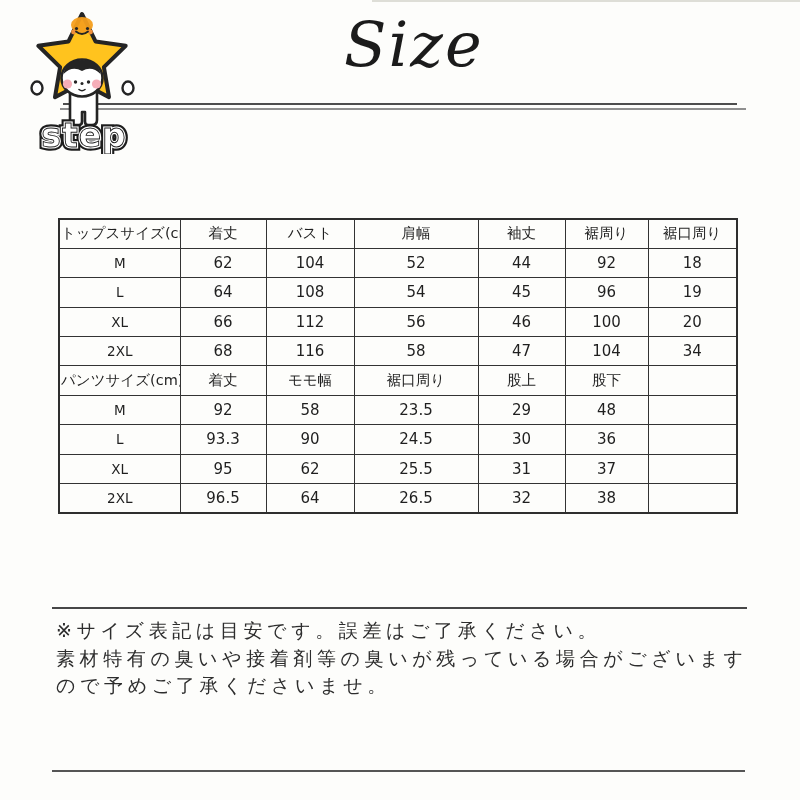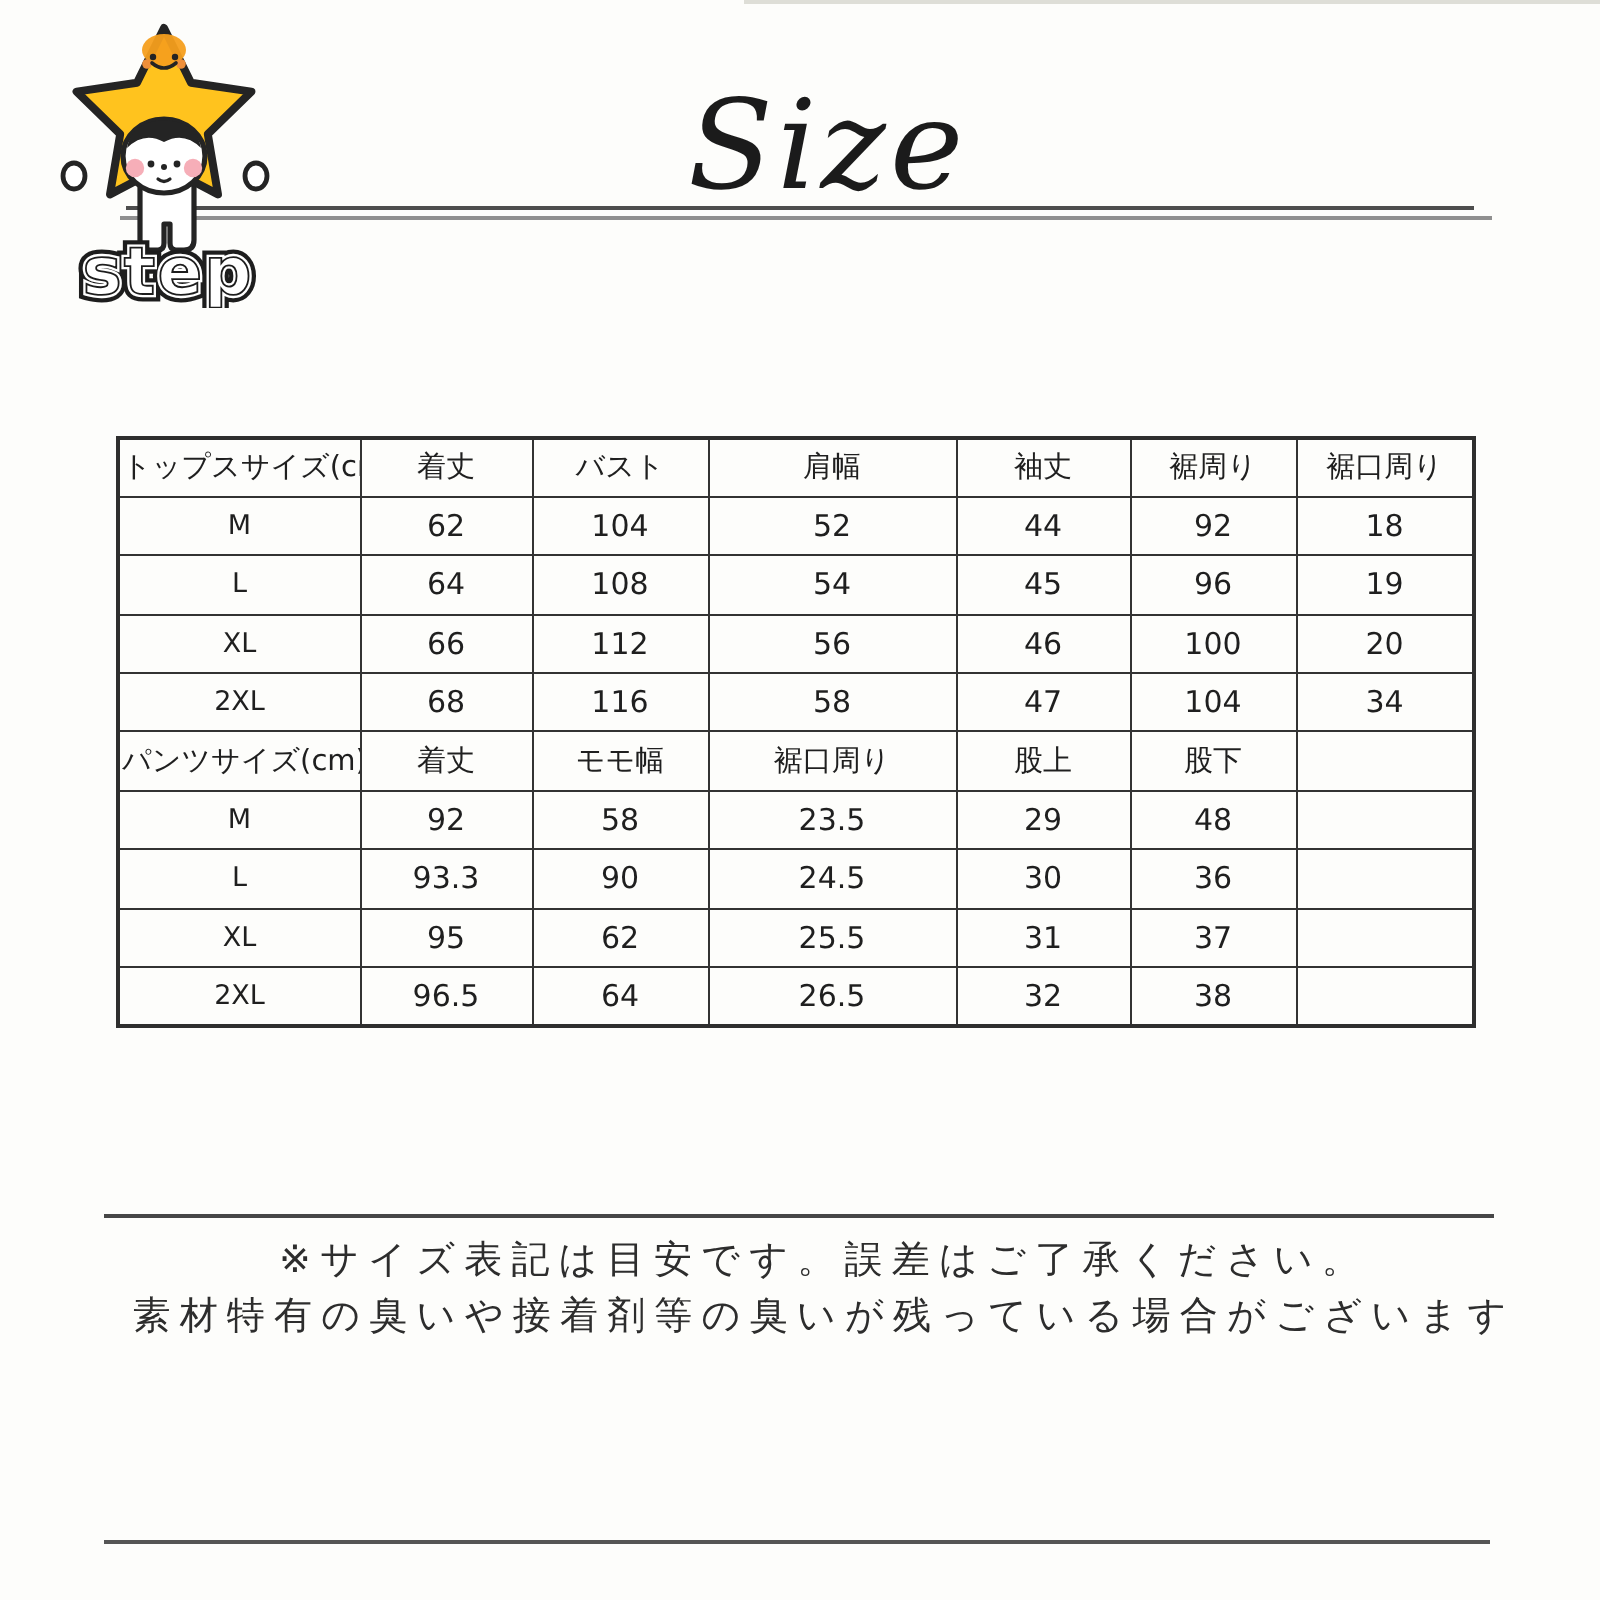--- a/index.html
+++ b/index.html
@@ -19,21 +19,21 @@
   }
 
   
   .logo { position: absolute; left: 24px; top: 2px; width: 118px; height: 152px; z-index: 5; }
 
   
   .page-title {
     position: absolute; left: 344px; top: 8px;
     font-family: "DejaVu Serif", "Liberation Serif", serif;
     font-style: italic; font-weight: 500;
-    font-size: 62px; color: #1b1b1b; letter-spacing: 2px; margin-top: 28px;
+    font-size: 62px; color: #1b1b1b; letter-spacing: 2px;
   }
 
   
   .title-rule-top    { position: absolute; left: 63px;  top: 103px; width: 674px; height: 2px; background: #4d4d4d; }
   .title-rule-bottom { position: absolute; left: 60px;  top: 108px; width: 686px; height: 2px; background: #8f8f8f; }
 
   
   .size-table-wrap { position: absolute; left: 58px; top: 218px; }
   table.size-table {
     border-collapse: collapse; table-layout: fixed;
@@ -49,21 +49,20 @@
   }
   table.size-table tr.header-row td { font-size: 14.5px; }
   table.size-table td.first-col { font-size: 13.5px; }
 
   
   .notes-top-rule { position: absolute; left: 52px; top: 607px; width: 695px; height: 2px; background: #474747; }
   .notes-section {
     position: absolute; left: 56px; top: 617px; width: 712px;
     font-size: 19px; letter-spacing: 4.6px; line-height: 27.6px;
     color: #2d2d2d;
-    text-align: center;
   }
   .bottom-rule { position: absolute; left: 52px; top: 770px; width: 693px; height: 2px; background: #555; }
 </style>
 </head>
 <body>
 
 <div class="top-edge-line"></div>
 
 <svg class="logo" viewBox="0 0 118 152" aria-hidden="true">
   <g>
@@ -207,14 +206,15 @@
           <td></td>
         </tr>
       </tbody>
   </table>
 </div>
 
 <div class="notes-top-rule"></div>
 <div class="notes-section">
     <div class="note-line">※サイズ表記は目安です。誤差はご了承ください。</div>
     <div class="note-line">素材特有の臭いや接着剤等の臭いが残っている場合がございます</div>
+    <div class="note-line">ので予めご了承くださいませ。</div>
   </div>
 <div class="bottom-rule"></div>
 
 </body></html>

